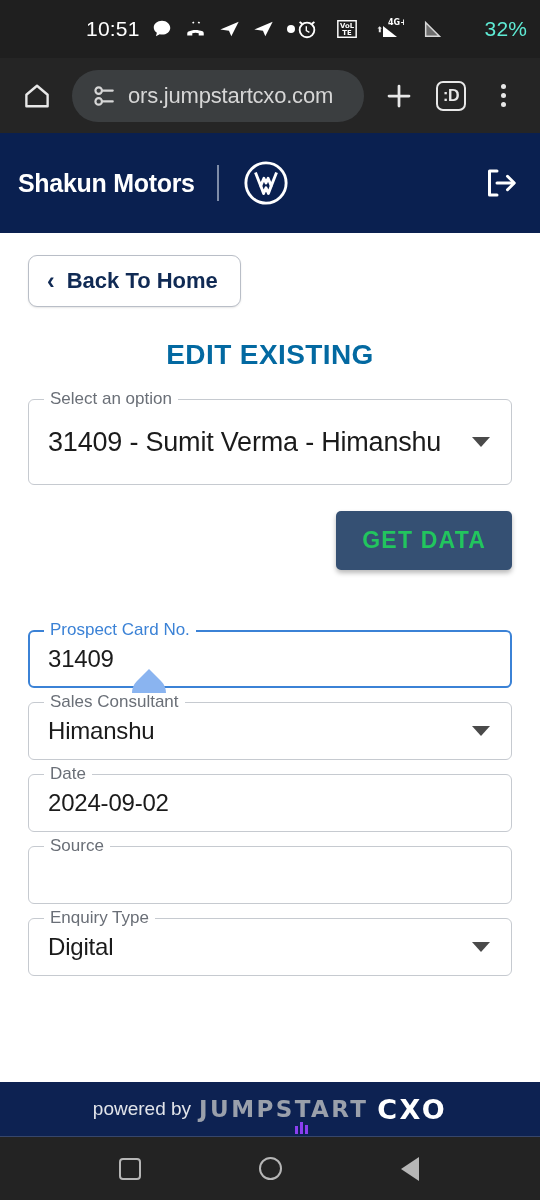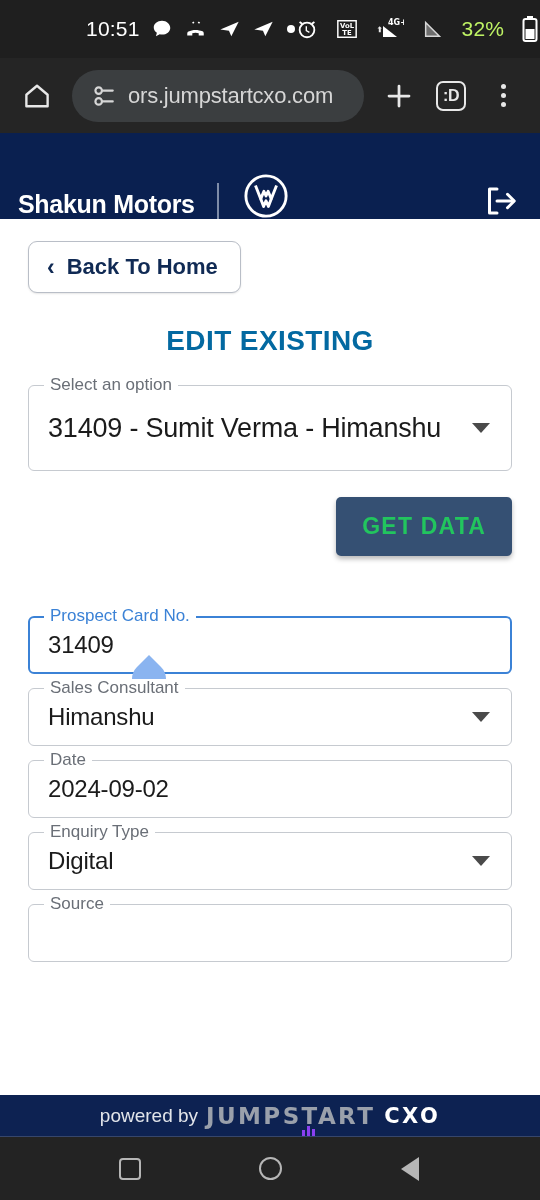--- a/index.html
+++ b/index.html
@@ -40,23 +40,24 @@
     color: #ffffff;
     font-size: 21px;
     letter-spacing: 0.2px;
   }
   .status-right {
     display: flex;
     align-items: center;
     gap: 18px;
   }
   .status-battery-pct {
-    color: #bef264;
+    color: #5eead4;
     font-size: 21px;
     letter-spacing: 0.2px;
+    margin-left: 23px;
   }
   .sicon { display: block; }
 
   
   .browser-bar {
     height: 75px;
     background: #252525;
     display: flex;
     align-items: center;
     padding: 0 14px;
@@ -95,24 +96,24 @@
     color: #e8e8e8;
     font-size: 16px;
     font-weight: bold;
     letter-spacing: -0.5px;
   }
   .kebab { display: flex; flex-direction: column; gap: 4px; }
   .kebab i { width: 5px; height: 5px; border-radius: 50%; background: #e8e8e8; display:block; }
 
   
   .app-header {
-    height: 86px;
+    height: 100px;
     background: #0a2050;
     display: flex;
-    align-items: flex-end;
+    align-items: center;
     padding: 0 22px 0 18px;
     flex: 0 0 auto;
   }
   .brand-name {
     color: #ffffff;
     font-size: 25px;
     font-weight: bold;
     letter-spacing: -0.3px;
   }
   .brand-divider {
@@ -237,21 +238,21 @@
     letter-spacing: 1.2px;
     padding: 16px 26px;
     box-shadow: 0 3px 5px rgba(0,0,0,0.28);
   }
 
   
   .app-footer {
     position: absolute;
     left: 0; right: 0;
     bottom: 64px;
-    height: 41px;
+    height: 54px;
     background: #0d2252;
     display: flex;
     align-items: center;
     justify-content: center;
     gap: 8px;
     z-index: 5;
   }
   .powered-by {
     color: #e2e5ea;
     font-size: 19px;
@@ -263,21 +264,21 @@
   }
   .logo-jump {
     color: #9aa0ab;
     font-size: 23px;
     font-weight: bold;
     letter-spacing: 2.4px;
     font-family: "DejaVu Sans", sans-serif;
   }
   .logo-cxo {
     color: #ffffff;
-    font-size: 21px;
+    font-size: 27px;
     font-weight: bold;
     letter-spacing: 2.4px;
     font-family: "DejaVu Sans", sans-serif;
     margin-left: 9px;
   }
   .logo-accent {
     position: absolute;
     left: 96px;
     bottom: -9px;
     display: flex;
@@ -473,30 +474,30 @@
     
     <div class="field">
       <span class="outline"></span>
       <span class="legend">Date</span>
       <span class="value">2024-09-02</span>
     </div>
 
     
     <div class="field">
       <span class="outline"></span>
+      <span class="legend">Source</span>
+      <span class="value"></span>
+    </div>
+
+    
+    <div class="field">
+      <span class="outline"></span>
       <span class="legend">Enquiry Type</span>
       <span class="value">Digital</span>
       <span class="arrow-down"></span>
-    </div>
-
-    
-    <div class="field">
-      <span class="outline"></span>
-      <span class="legend">Source</span>
-      <span class="value"></span>
     </div>
 
     
     <div class="app-footer">
       <span class="powered-by">powered by</span>
       <span class="logo-wrap">
         <span class="logo-jump">JUMPSTART</span>
         <span class="logo-cxo">CXO</span>
         <span class="logo-accent">
           <i></i>

